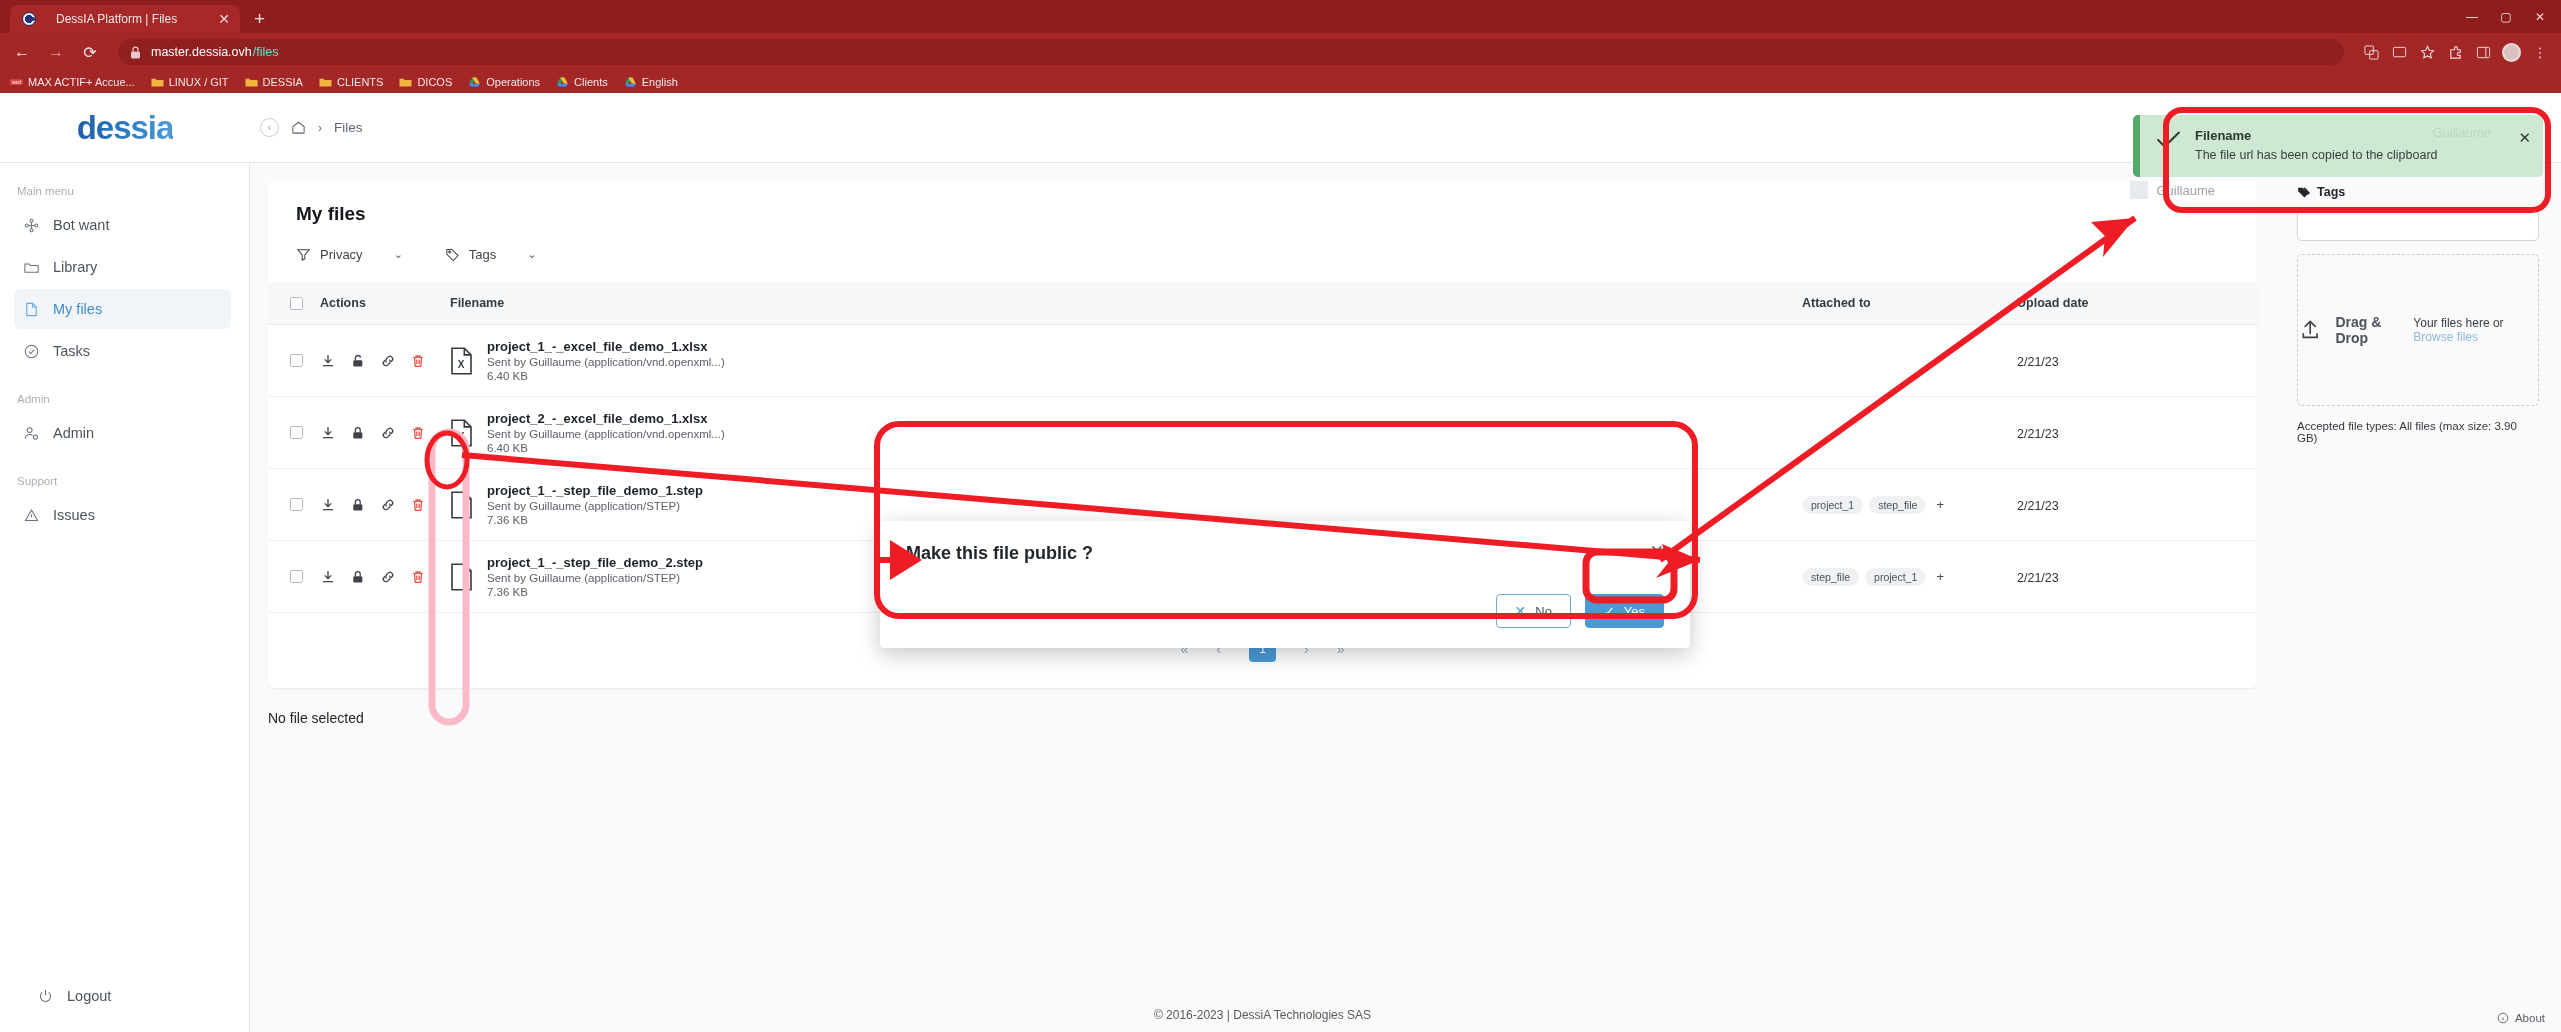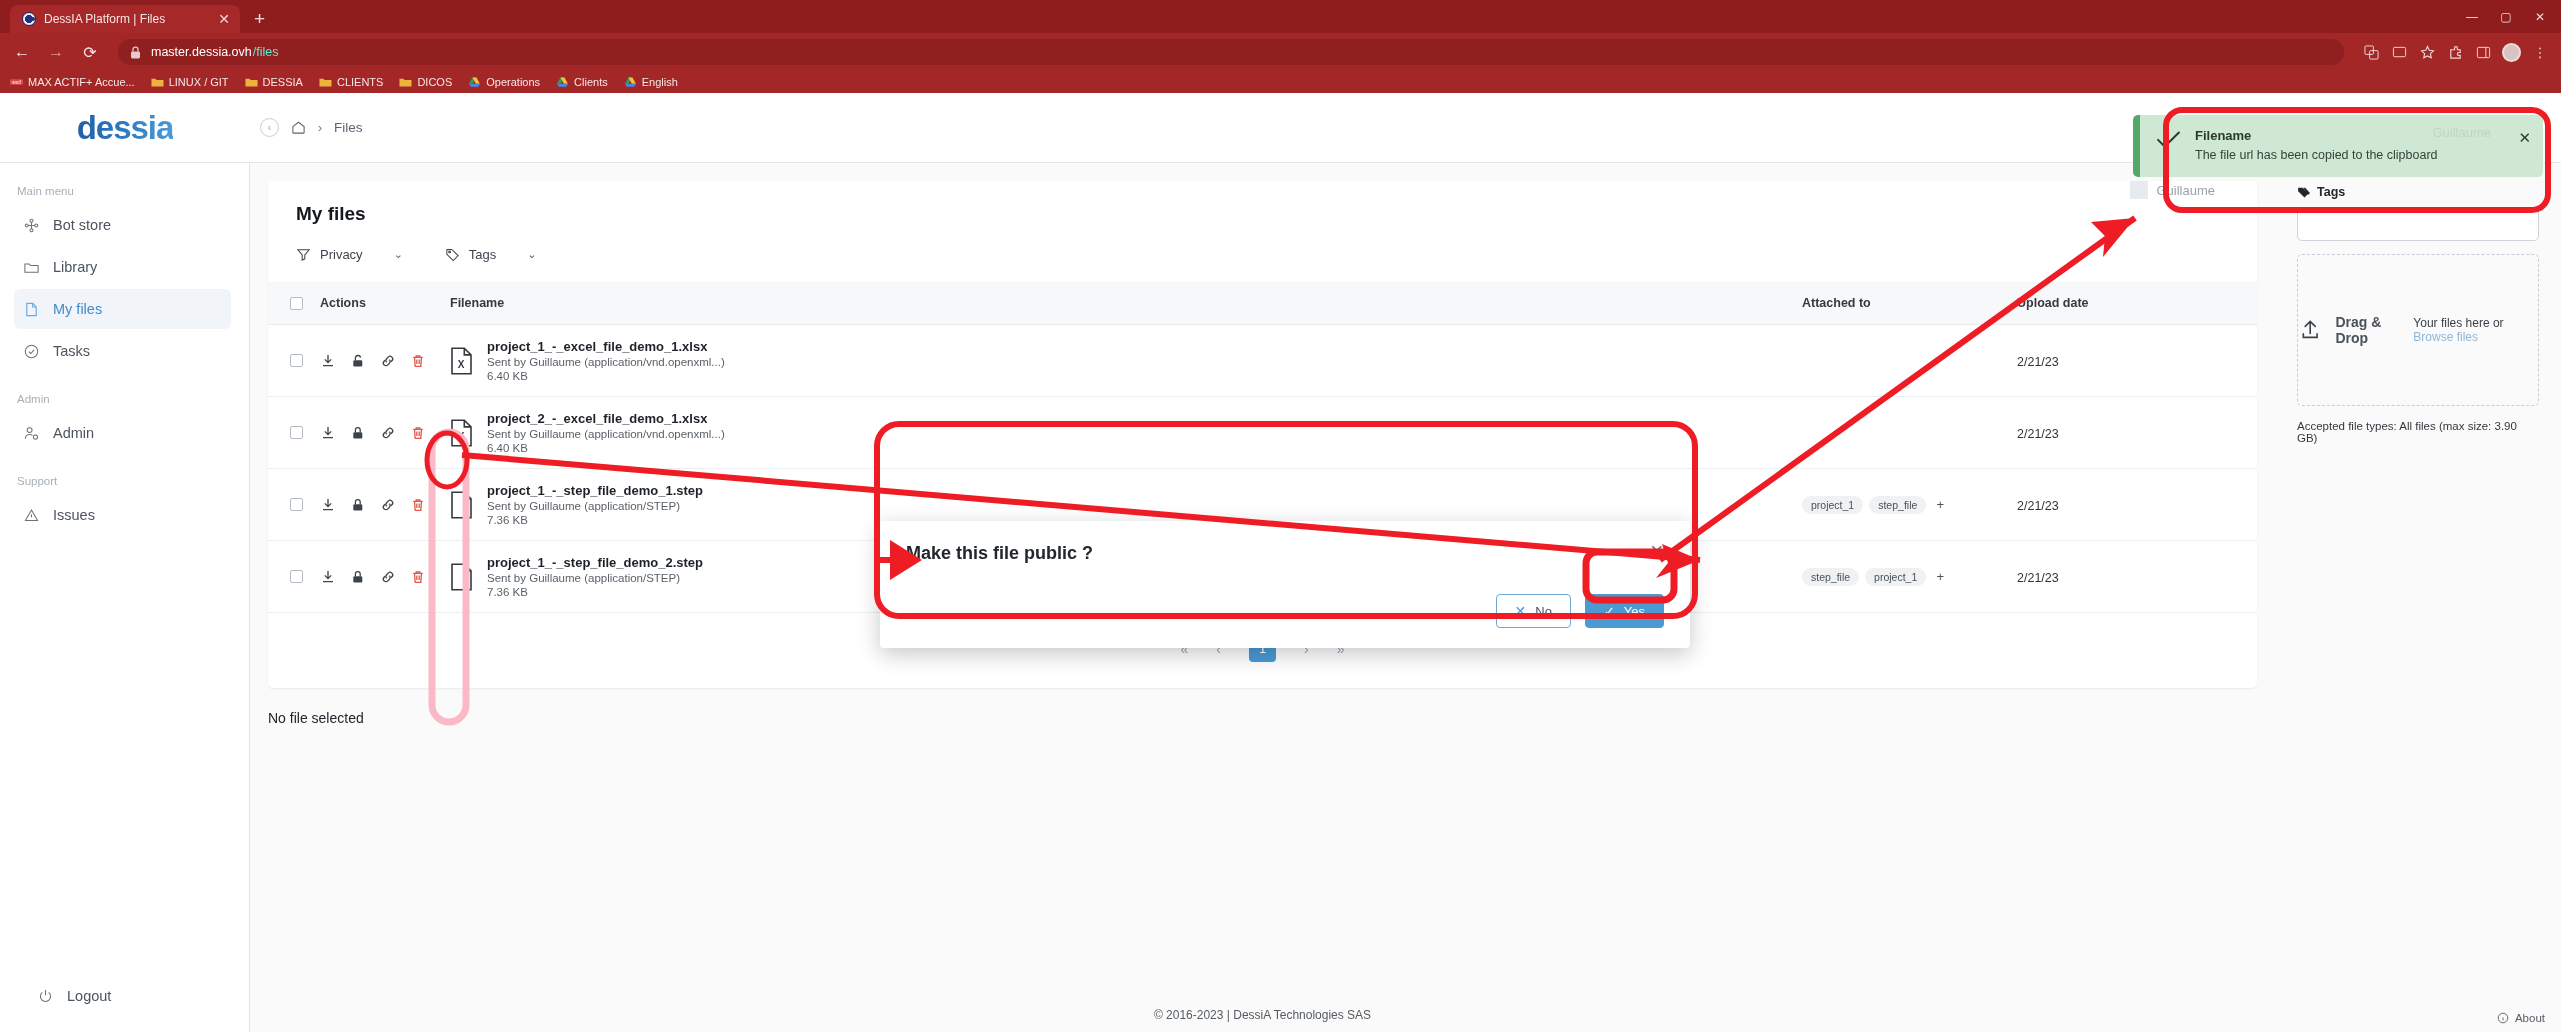--- a/index.html
+++ b/index.html
@@ -11,21 +11,21 @@
 
   
   #browser { width: 2561px; height: 1032px; position: relative; }
 
   .chrome-tabstrip {
     height: 33px; background: #8f1d1d; display: flex; align-items: flex-end;
     padding-left: 10px; position: relative;
   }
   .tab {
     height: 28px; background: #a62828; border-radius: 8px 8px 0 0;
-    display: flex; align-items: center; gap: 8px; padding: 0 10px 0 12px;
+    display: flex; align-items: center; gap: 20px; padding: 0 10px 0 12px;
     min-width: 230px; color: #f2dcdc; font-size: 12px;
   }
   .tab-favicon {
     width: 14px; height: 14px; border-radius: 50%;
     background: radial-gradient(circle at 50% 50%, #25347a 0 46%, #e9eefc 47% 100%);
     border: 1px solid #1b2a63; flex: none; position: relative;
   }
   .tab-favicon::after {
     content: ""; position: absolute; left: 2px; top: 4px; width: 10px; height: 4px;
     background: #25347a; border-radius: 2px;
@@ -339,21 +339,21 @@
         <div class="nav-group">
           <div class="nav-group-label">Main menu</div>
           <div class="nav-item">
             <svg viewBox="0 0 18 18" fill="none" stroke="#6a727c" stroke-width="1.1">
               <circle cx="9" cy="4" r="1.6"></circle>
                 <circle cx="4" cy="9" r="1.6"></circle>
                 <circle cx="14" cy="9" r="1.6"></circle>
                 <circle cx="9" cy="14" r="1.6"></circle>
               <path d="M9 5.6V12.4M5.6 9h6.8"></path>
             </svg>
-            <span>Bot store</span>
+            <span>Bot want</span>
           </div>
           <div class="nav-item">
             <svg viewBox="0 0 18 18" fill="none" stroke="#6a727c" stroke-width="1.1">
               <path d="M2 5.2h4.6l1.3 1.7H16v7.1H2z"></path>
             </svg>
             <span>Library</span>
           </div>
           <div class="nav-item active">
             <svg viewBox="0 0 18 18" fill="none" stroke="#6aaade" stroke-width="1.2">
               <path d="M4 2.5h6.2L14 6.3V15.5H4z"></path>

